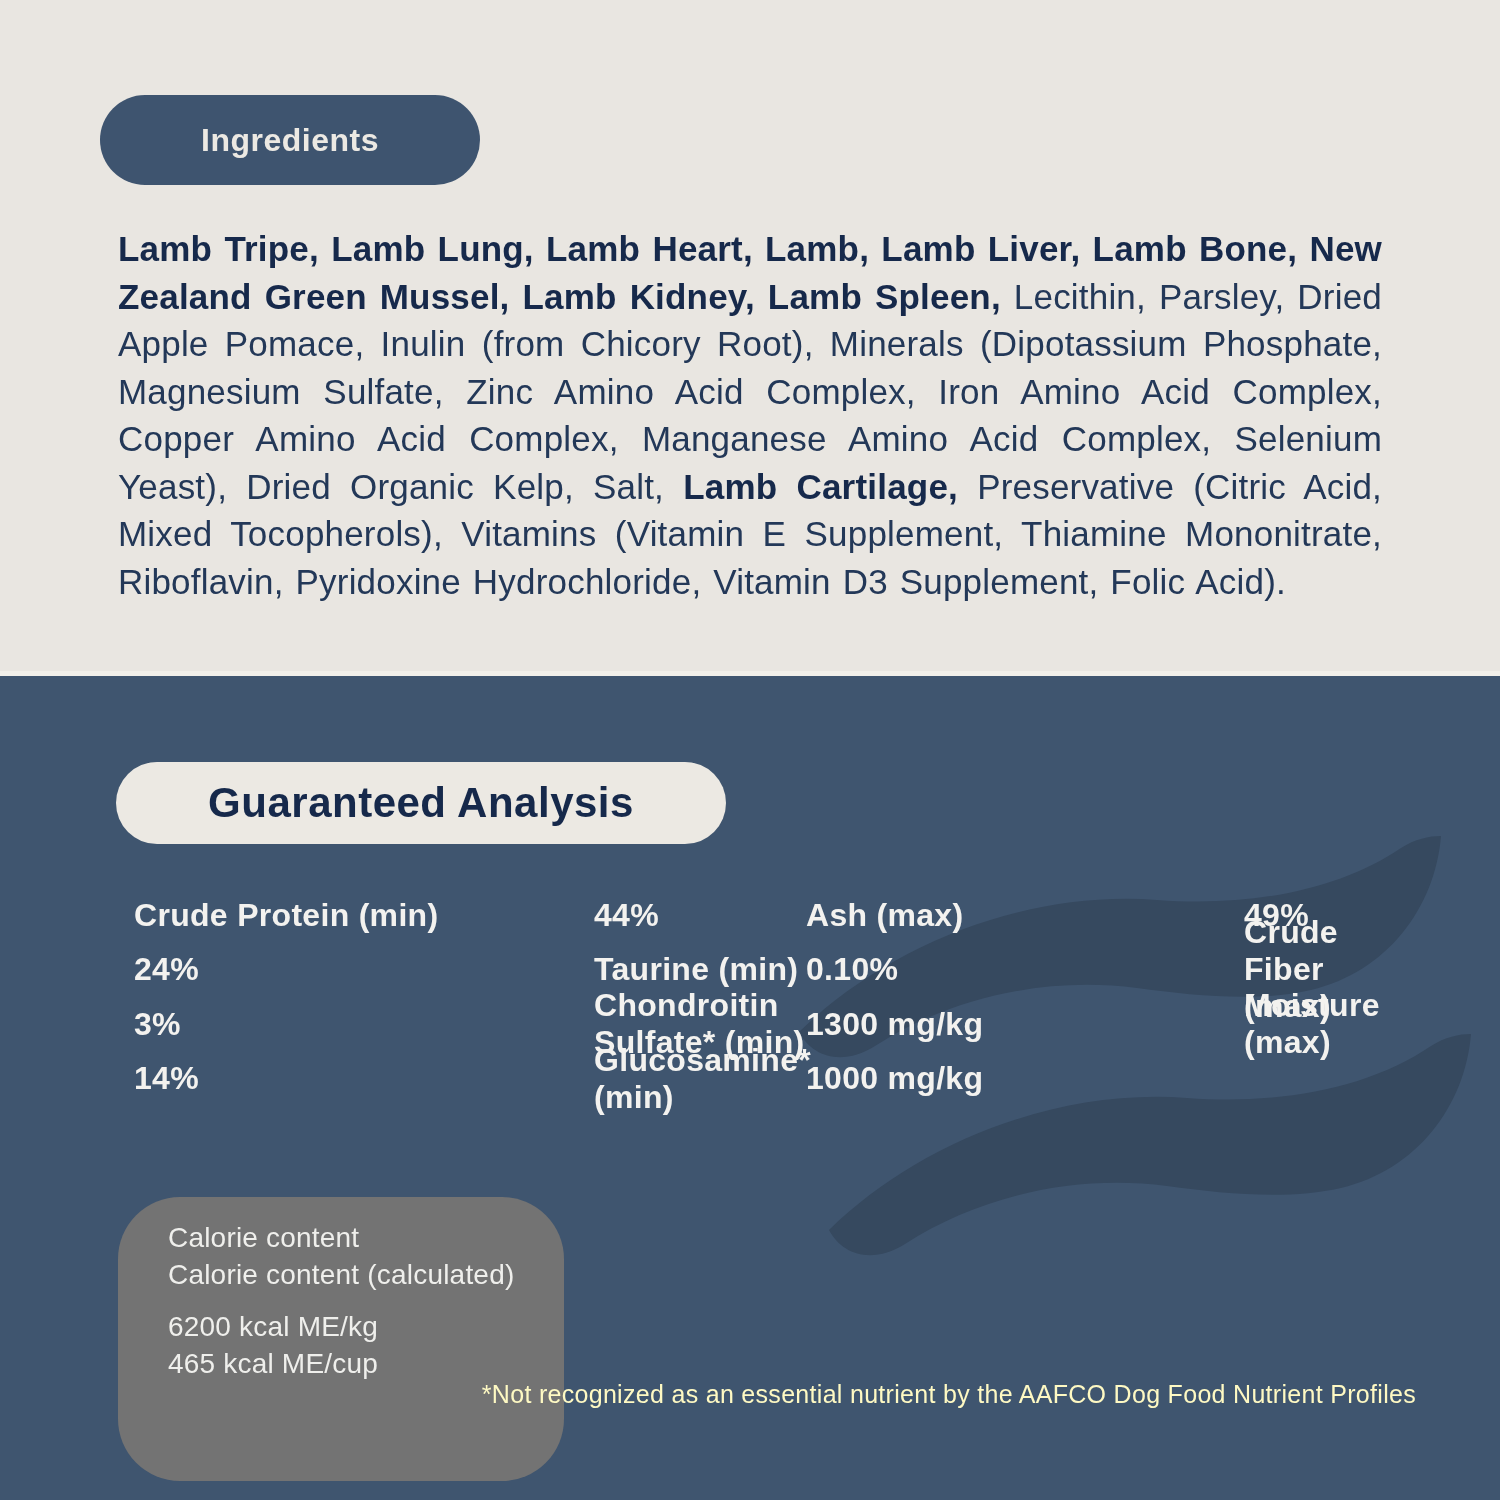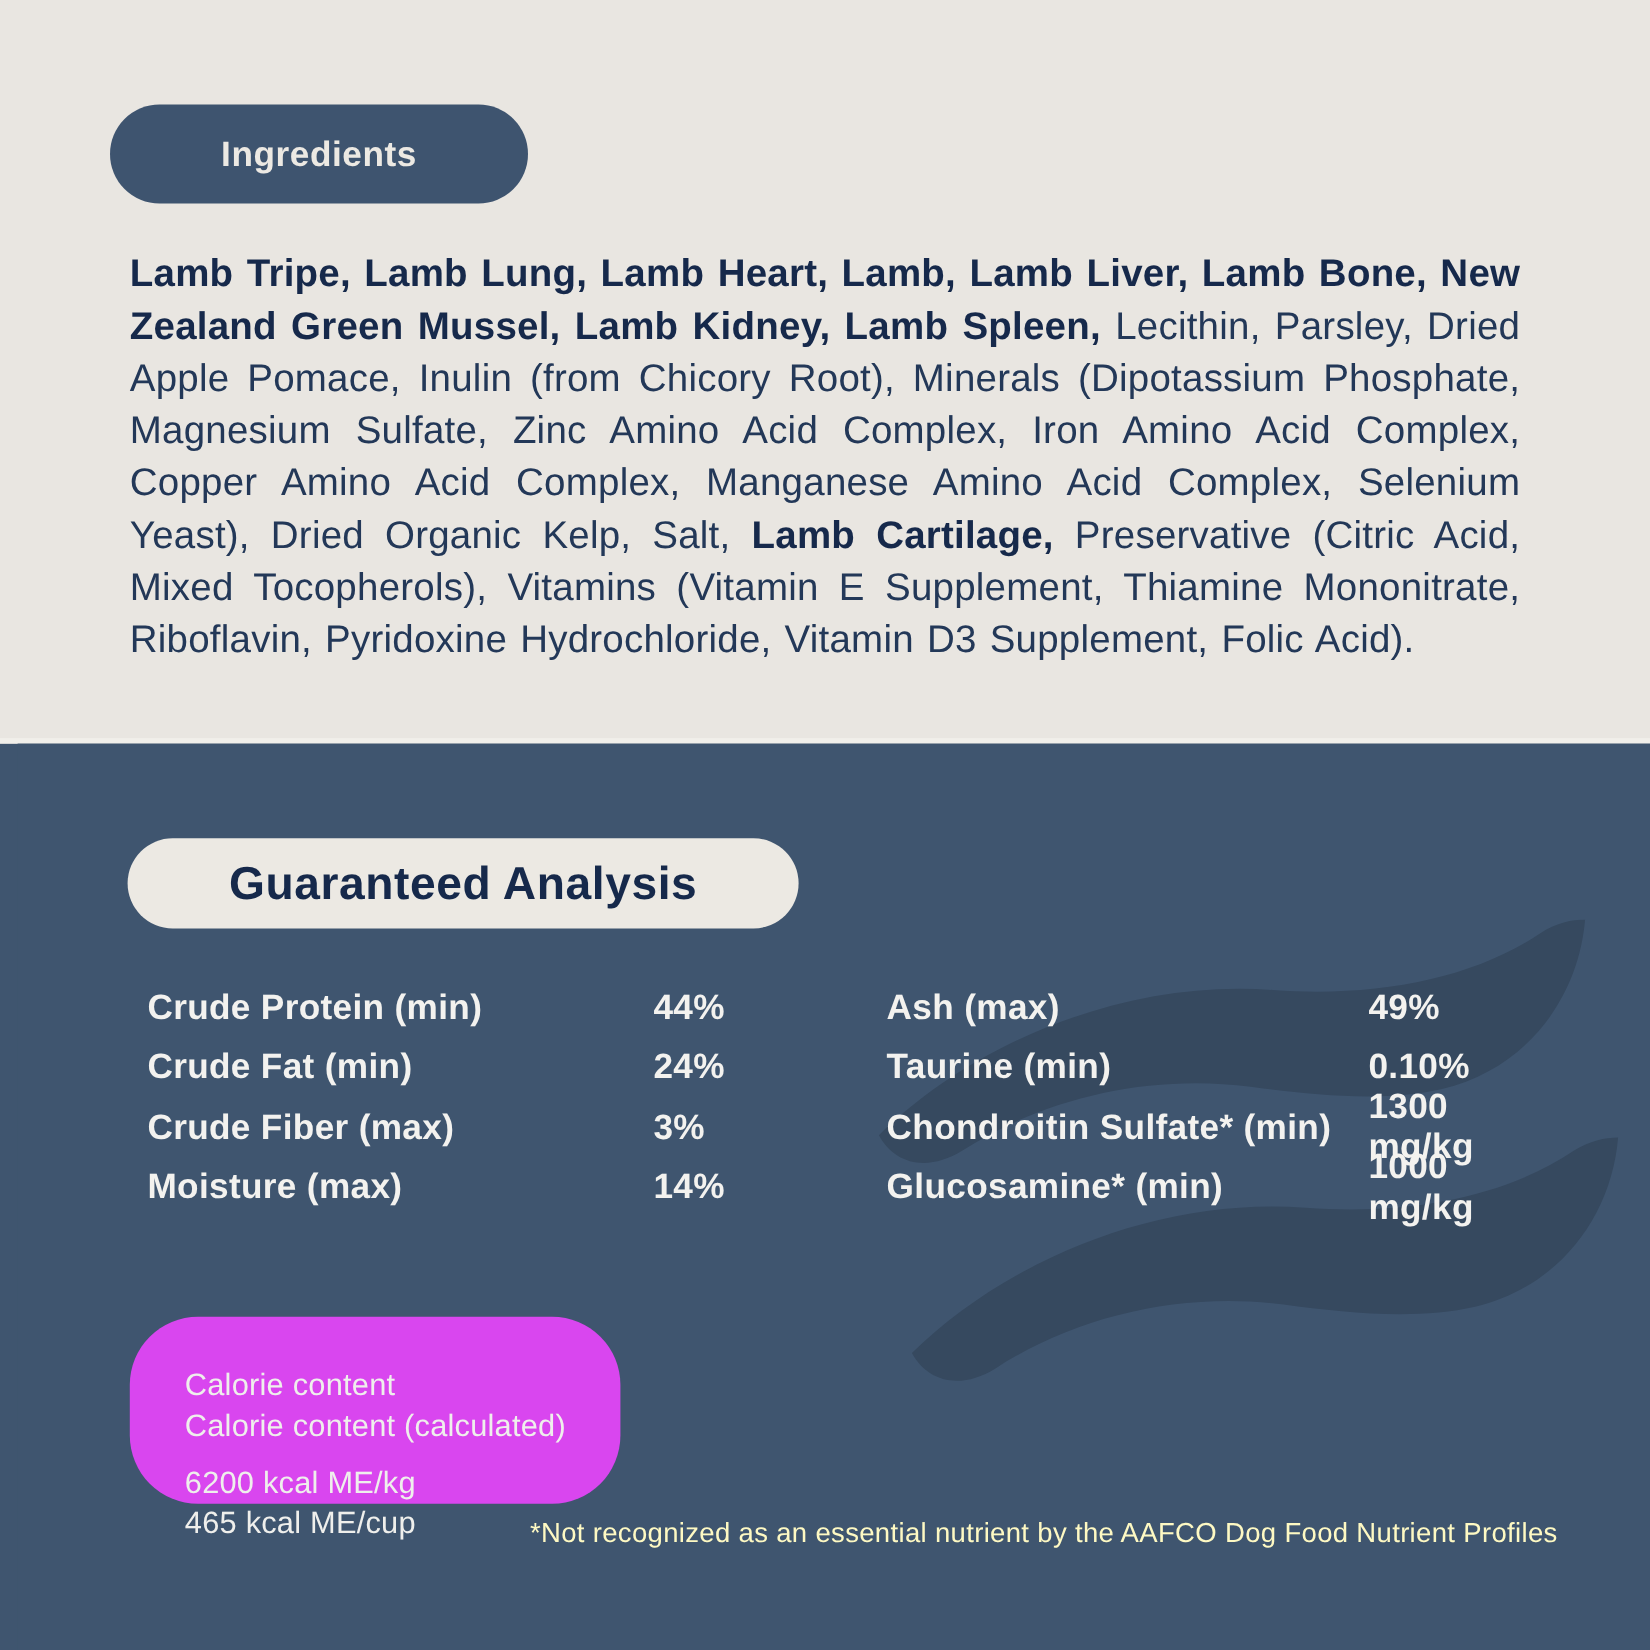--- a/index.html
+++ b/index.html
@@ -38,23 +38,23 @@
     left:100px;top:86px;width:610px;height:82px;border-radius:42px;
     background:#ECE9E3;color:#16294B;font-size:42px;
   }
   .analysis{
     position:absolute;left:118px;top:212px;width:1270px;
     display:grid;grid-template-columns:460px 212px 438px 1fr;
     grid-auto-rows:54.5px;align-items:center;
     font-size:32px;font-weight:700;color:#F3F2EF;letter-spacing:.3px;
   }
   .calorie-box{
-    position:absolute;left:102px;top:521px;width:446px;height:170px;
-    border-radius:62px;background:#d946ef;box-sizing:border-box;
-    padding:43px 20px 0 50px;color:#EFEFEC;
+    position:absolute;left:102px;top:521px;width:446px;height:284px;
+    border-radius:62px;background:#737373;box-sizing:border-box;
+    padding:22px 20px 0 50px;color:#EFEFEC;
   }
   .calorie-box p{margin:0;font-size:28px;line-height:37px;font-weight:400;letter-spacing:.2px;}
   .cal-values{margin-top:15px;}
   .footnote{
     position:absolute;right:100px;top:704px;margin:0;
     font-size:25px;color:#fef9c3;letter-spacing:.3px;font-weight:400;
   }
 </style>
 </head>
 <body>
@@ -94,21 +94,20 @@
     <div class="pill pill-cream">
       <span>Guaranteed Analysis</span>
     </div>
 
     <div class="analysis">
       <span>Crude Protein (min)</span>
       <span>44%</span>
       <span>Ash (max)</span>
       <span>49%</span>
 
-      <span>Crude Fat (min)</span>
       <span>24%</span>
       <span>Taurine (min)</span>
       <span>0.10%</span>
 
       <span>Crude Fiber (max)</span>
       <span>3%</span>
       <span>Chondroitin Sulfate* (min)</span>
       <span>1300 mg/kg</span>
 
       <span>Moisture (max)</span>

